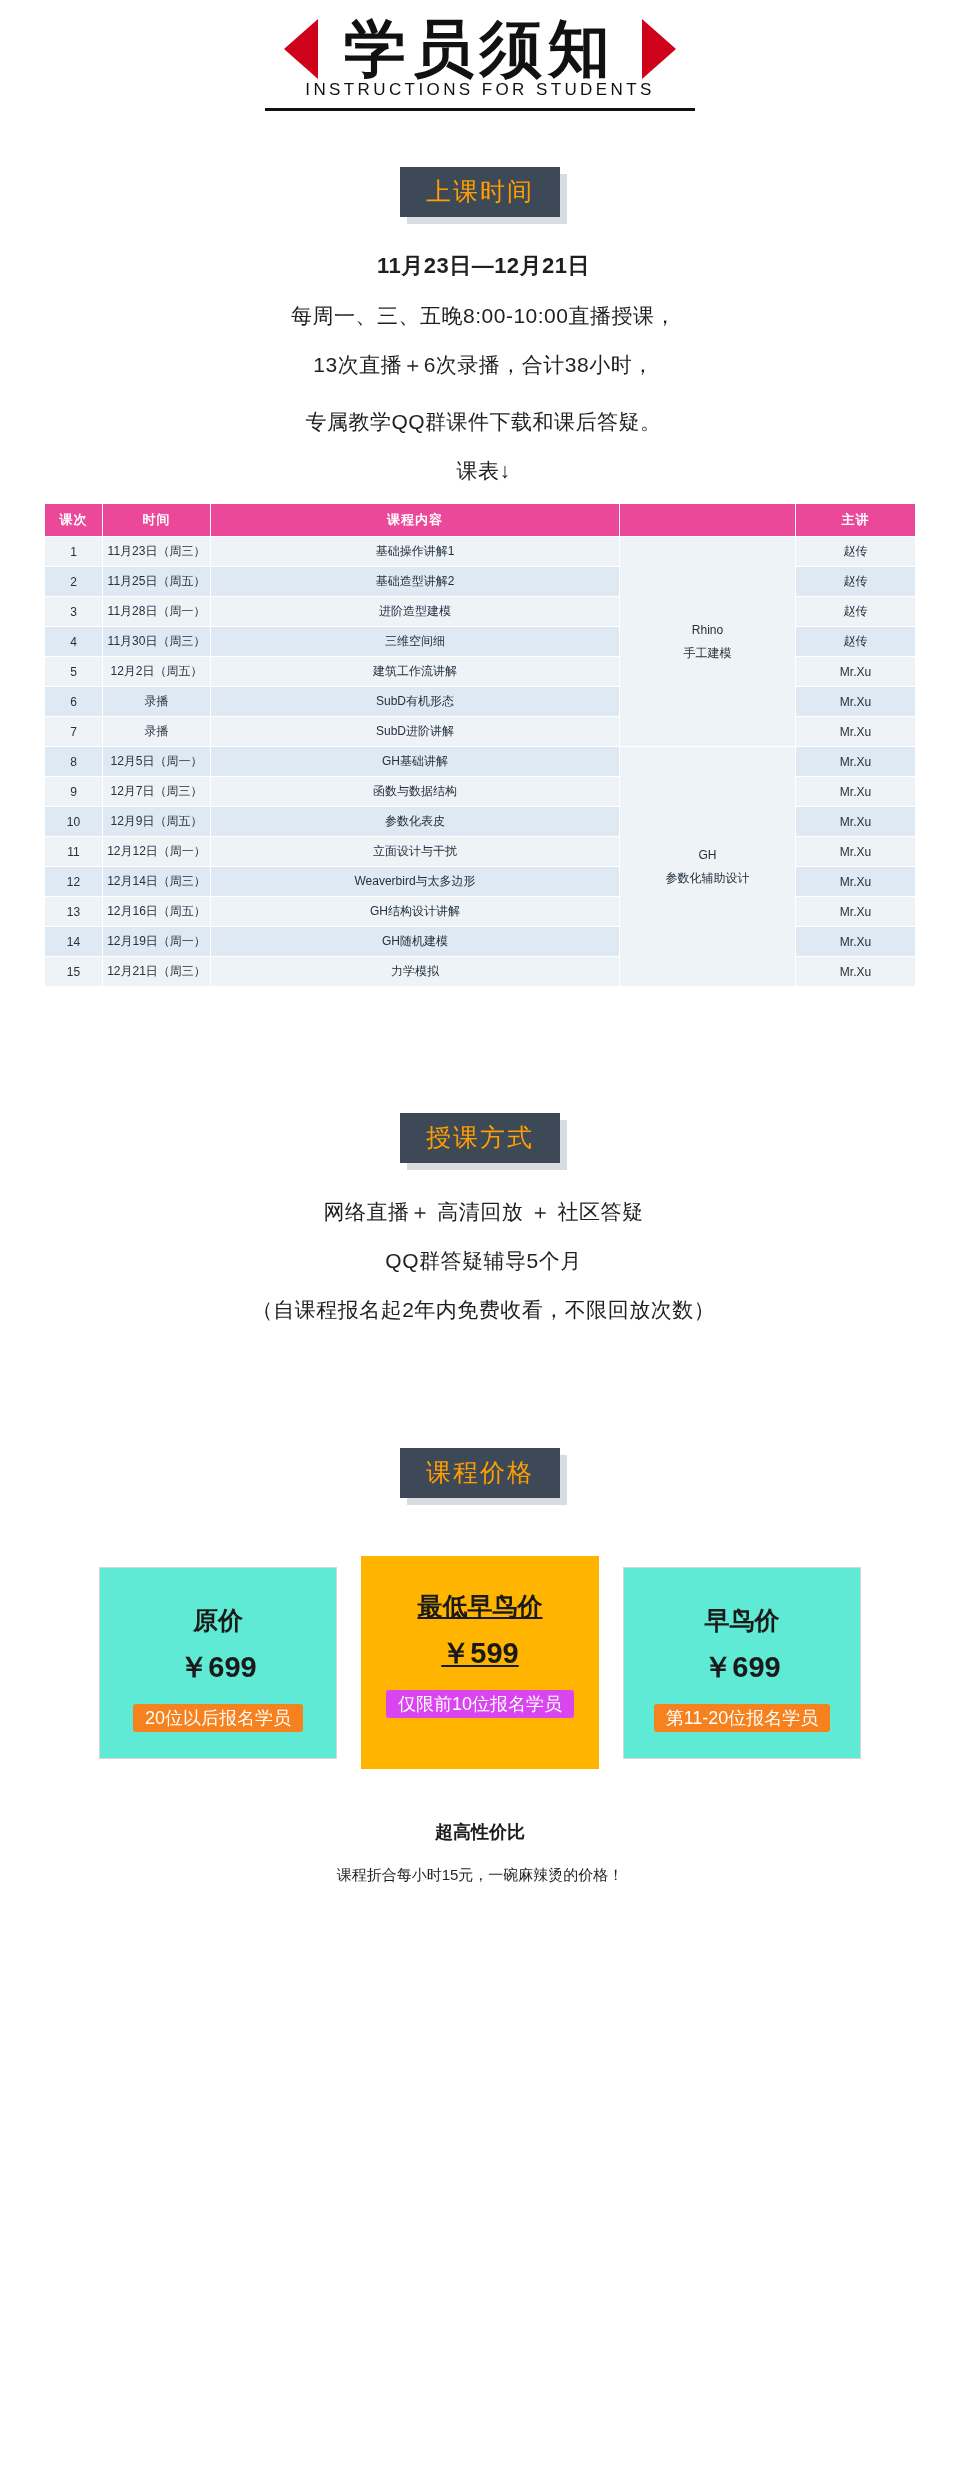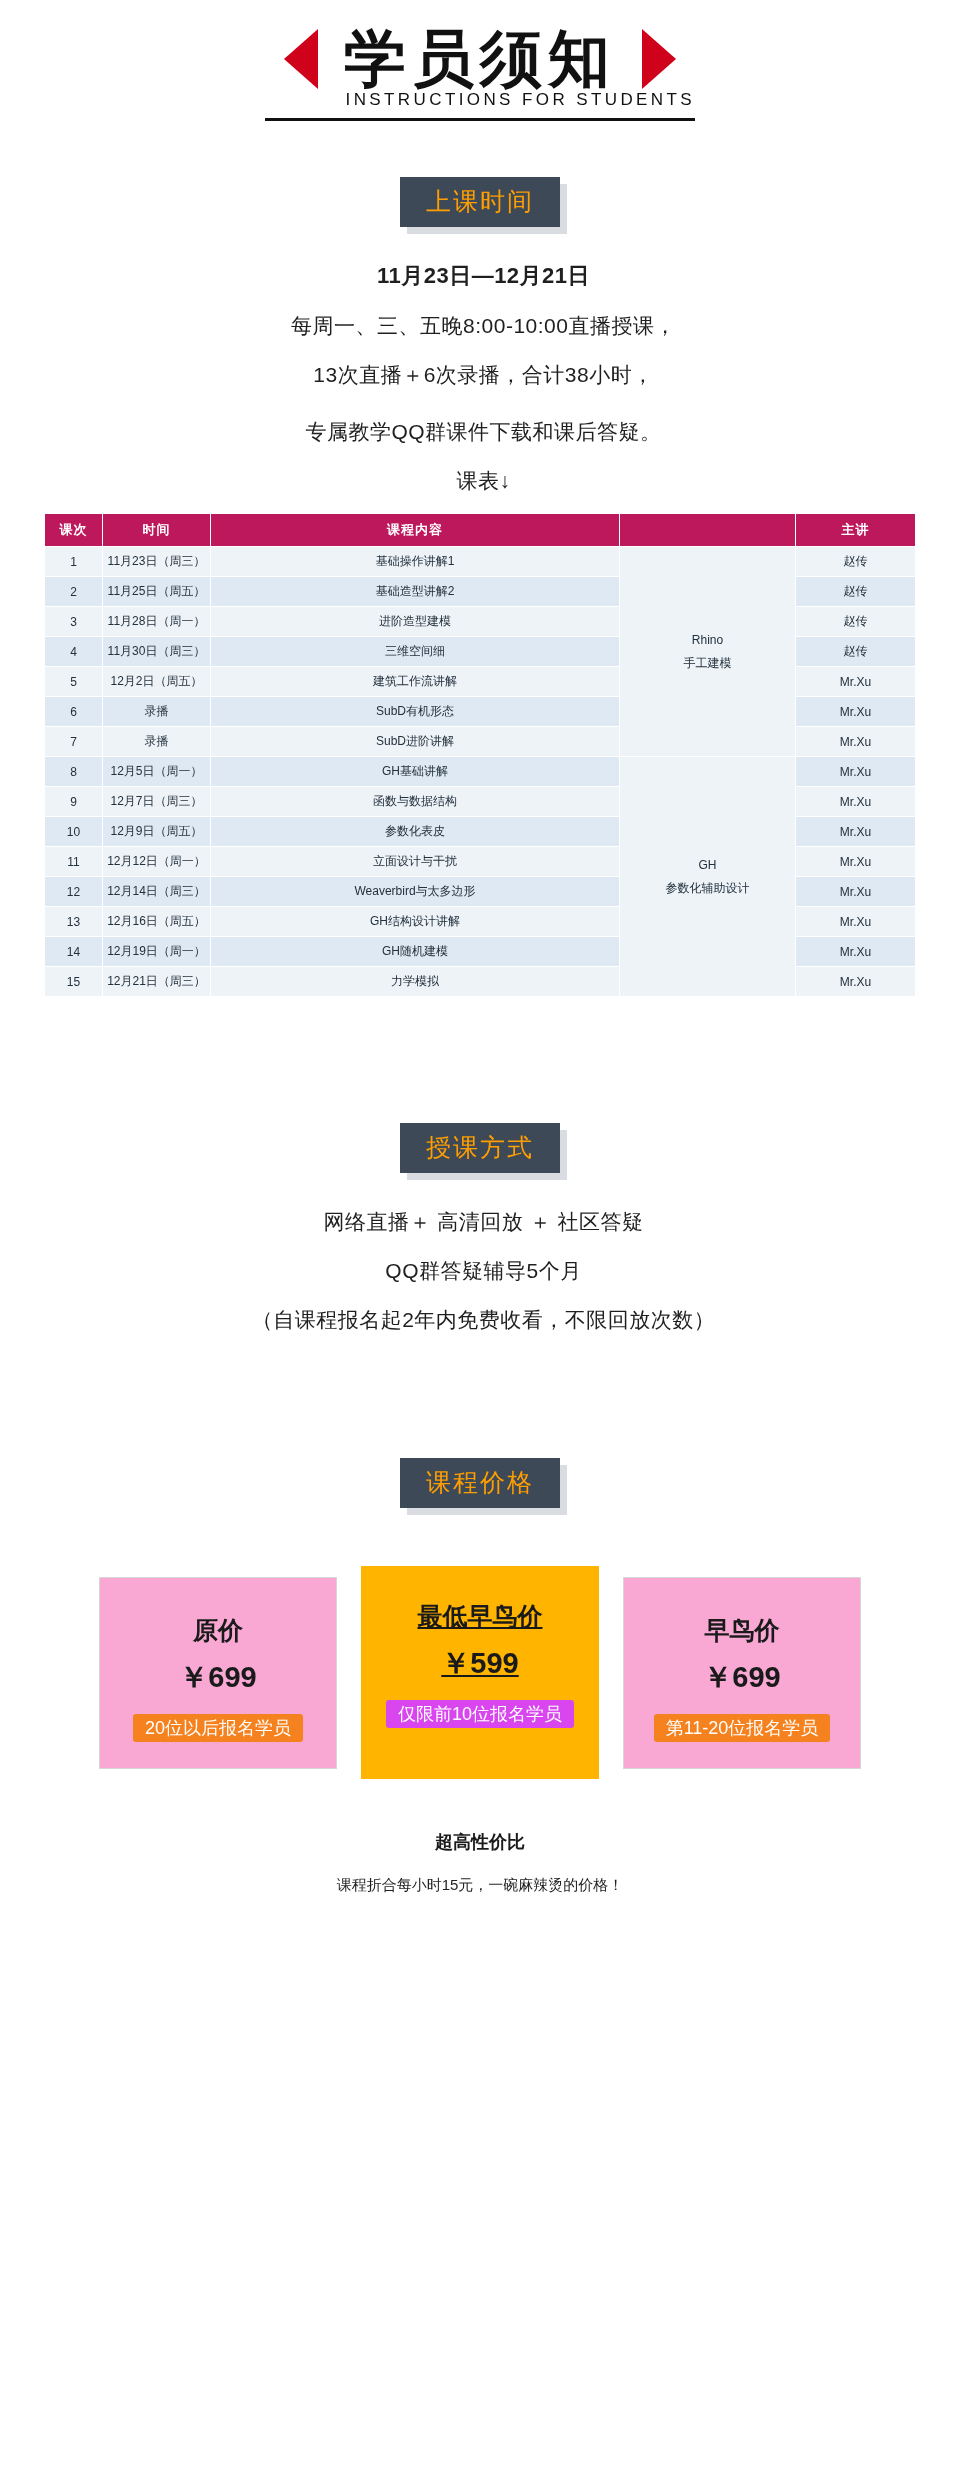--- a/index.html
+++ b/index.html
@@ -16,22 +16,22 @@
   }
   .page {
     width: 960px;
     min-height: 2482px;
     position: relative;
     overflow: hidden;
   }
 
   
   .header {
-    padding-top: 28px;
-    text-align: right;
+    padding-top: 18px;
+    text-align: center;
   }
   .title-row {
     display: flex;
     align-items: center;
     justify-content: center;
     gap: 26px;
   }
   .tri {
     width: 0;
     height: 0;
@@ -126,21 +126,21 @@
     width: 872px;
   }
   table.schedule {
     width: 100%;
     border-collapse: collapse;
     table-layout: fixed;
     font-size: 12px;
     color: #23313d;
   }
   table.schedule th {
-    background: #be185d;
+    background: #ec4899;
     color: #ffffff;
     font-size: 13px;
     font-weight: bold;
     height: 30px;
     border: 1px solid #ffffff;
     letter-spacing: 1px;
   }
   table.schedule td {
     height: 27px;
     text-align: center;
@@ -167,21 +167,21 @@
     display: flex;
     justify-content: center;
     align-items: center;
     gap: 24px;
     margin-top: 58px;
   }
   .price-card {
     width: 238px;
     box-sizing: border-box;
     border: 1px solid #d7d7d7;
-    background: #f9a8d4;
+    background: #5eead4;
     text-align: center;
     padding: 40px 0 26px;
   }
   .price-card.highlight {
     background: #ffb400;
     border: none;
     padding: 38px 0 51px;
     text-decoration: underline;
   }
   .price-name {

